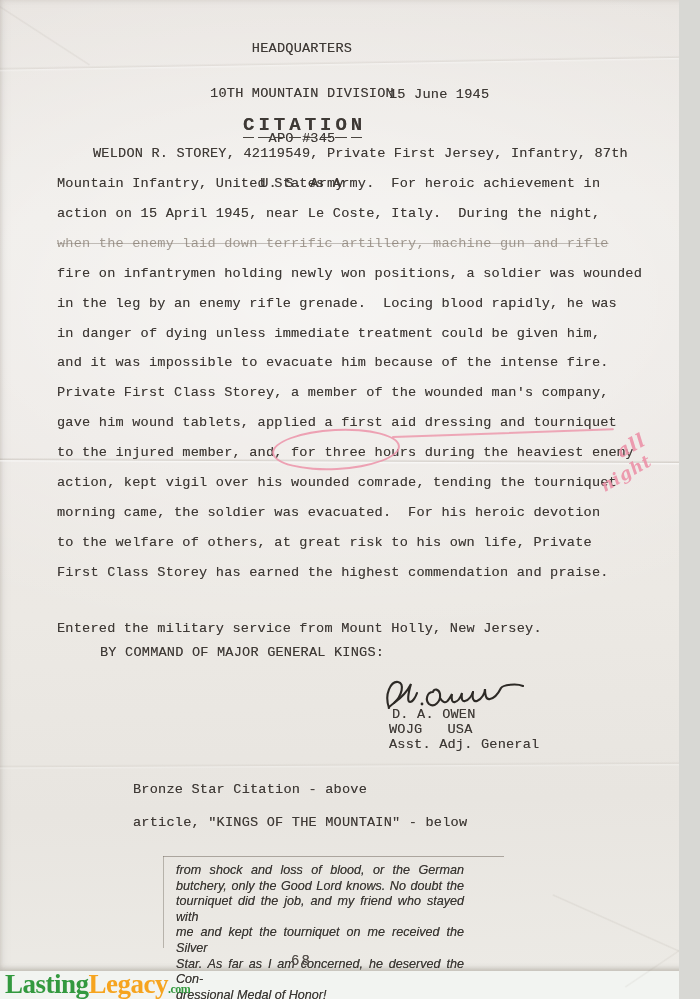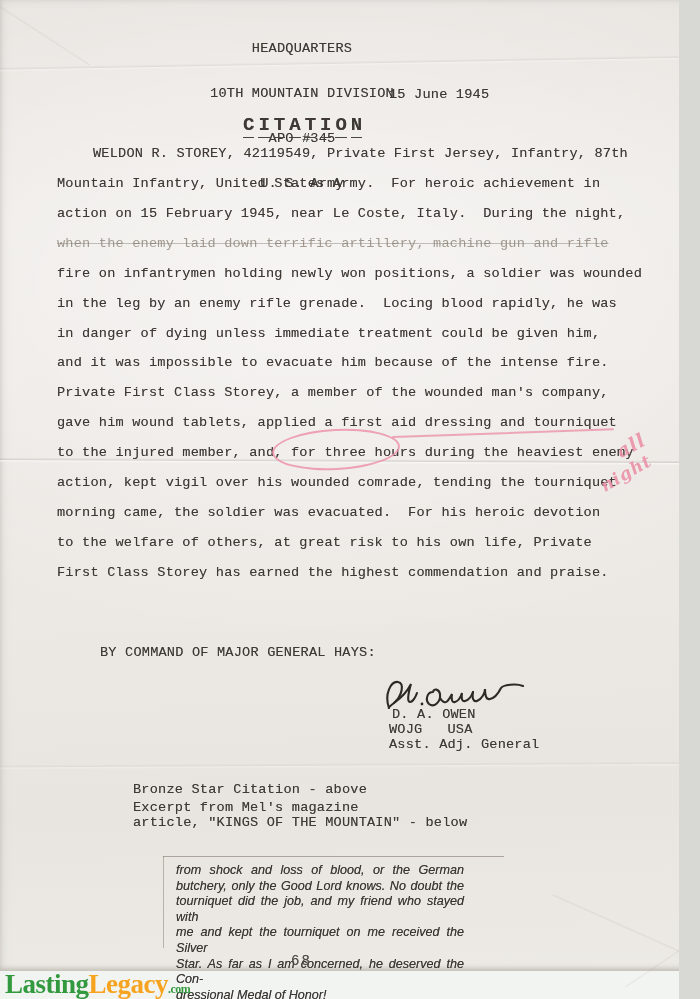--- a/index.html
+++ b/index.html
@@ -70,36 +70,37 @@
       <div>U. S. Army</div>
     </div>
 
     <div class="tw" style="left:389px;top:87px;">15 June 1945</div>
 
     <div class="ctitle" id="citation-title"><span>C</span><span>I</span><span>T</span><span>A</span><span>T</span><span>I</span><span>O</span><span>N</span></div>
 
     <div class="bodylines" id="body-lines">
         <div class="tline indent">WELDON R. STOREY, 42119549, Private First Jersey, Infantry, 87th</div>
         <div class="tline">Mountain Infantry, United States Army.  For heroic achievement in</div>
-        <div class="tline">action on 15 February 1945, near Le Coste, Italy.  During the night,</div>
+        <div class="tline">action on 15 April 1945, near Le Coste, Italy.  During the night,</div>
         <div class="tline faded">when the enemy laid down terrific artillery, machine gun and rifle</div>
         <div class="tline">fire on infantrymen holding newly won positions, a soldier was wounded</div>
         <div class="tline">in the leg by an enemy rifle grenade.  Locing blood rapidly, he was</div>
         <div class="tline">in danger of dying unless immediate treatment could be given him,</div>
         <div class="tline">and it was impossible to evacuate him because of the intense fire.</div>
         <div class="tline">Private First Class Storey, a member of the wounded man's company,</div>
         <div class="tline">gave him wound tablets, applied a first aid dressing and tourniquet</div>
         <div class="tline">to the injured member, and, for three hours during the heaviest enemy</div>
         <div class="tline">action, kept vigil over his wounded comrade, tending the tourniquet</div>
         <div class="tline">morning came, the soldier was evacuated.  For his heroic devotion</div>
         <div class="tline">to the welfare of others, at great risk to his own life, Private</div>
         <div class="tline">First Class Storey has earned the highest commendation and praise.</div>
       </div>
 
-    <div class="tw" style="left:100px;top:645px;">BY COMMAND OF MAJOR GENERAL HAYS:</div>
+    <div class="tw" style="left:57px;top:621px;">Entered the military service from Mount Holly, New Jersey.</div>
+    <div class="tw" style="left:100px;top:645px;">BY COMMAND OF MAJOR GENERAL KINGS:</div>
 
     <svg class="sig" width="145" height="42" viewBox="0 0 145 42">
       <g fill="none" stroke="#2d2a26" stroke-width="2.1" stroke-linecap="round">
         <path d="M8,32 C3,18 10,5 17,6 C24,7 21,20 13,27 C9,30 7,32 8,32"></path>
         <path d="M13,27 C20,22 27,14 30,8 C27,18 26,26 29,26 C32,26 35,20 36,17"></path>
         <circle cx="41" cy="28" r="1.4" fill="#2d2a26" stroke="none"></circle>
         <path d="M52,16 C46,16 44,24 48,28 C53,32 60,26 59,18 C58,13 53,12 52,16"></path>
         <path d="M59,22 C62,27 65,28 68,23 C70,20 71,18 71,18 C70,23 71,27 74,26 C78,25 80,20 81,17 C80,22 81,26 84,25 C88,24 91,19 92,16"></path>
         <path d="M92,16 C91,22 92,26 96,25 C101,23 104,17 104,13 C104,19 105,24 109,23 C114,22 118,16 120,12 C122,9 135,7 142,10"></path>
       </g>
@@ -108,21 +109,20 @@
     <div class="tw" style="left:392px;top:707px;">D. A. OWEN</div>
     <div class="tw" style="left:389px;top:722px;">WOJG   USA</div>
     <div class="tw" style="left:389px;top:737px;">Asst. Adj. General</div>
 
     <div class="pk-ellipse"></div>
     <div class="pk-line"></div>
     <div class="pk-note" style="left:616px;top:434px;font-size:19px;transform:rotate(-28deg);">all</div>
     <div class="pk-note" style="left:598px;top:463px;font-size:17px;transform:rotate(-30deg);">night</div>
 
     <div class="tw" style="left:133px;top:782px;">Bronze Star Citation - above</div>
-    <div class="tw" style="left:133px;top:800px;">Excerpt from Mel's magazine</div>
     <div class="tw" style="left:133px;top:815px;">article, "KINGS OF THE MOUNTAIN" - below</div>
 
     <div class="clip-rule-top"></div>
     <div class="clip-rule-left"></div>
     <div class="excerpt" id="excerpt-lines">
         <div class="xline">from shock and loss of blood, or the German</div>
         <div class="xline">butchery, only the Good Lord knows. No doubt the</div>
         <div class="xline">tourniquet did the job, and my friend who stayed with</div>
         <div class="xline">me and kept the tourniquet on me received the Silver</div>
         <div class="xline">Star. As far as I am concerned, he deserved the Con-</div>

